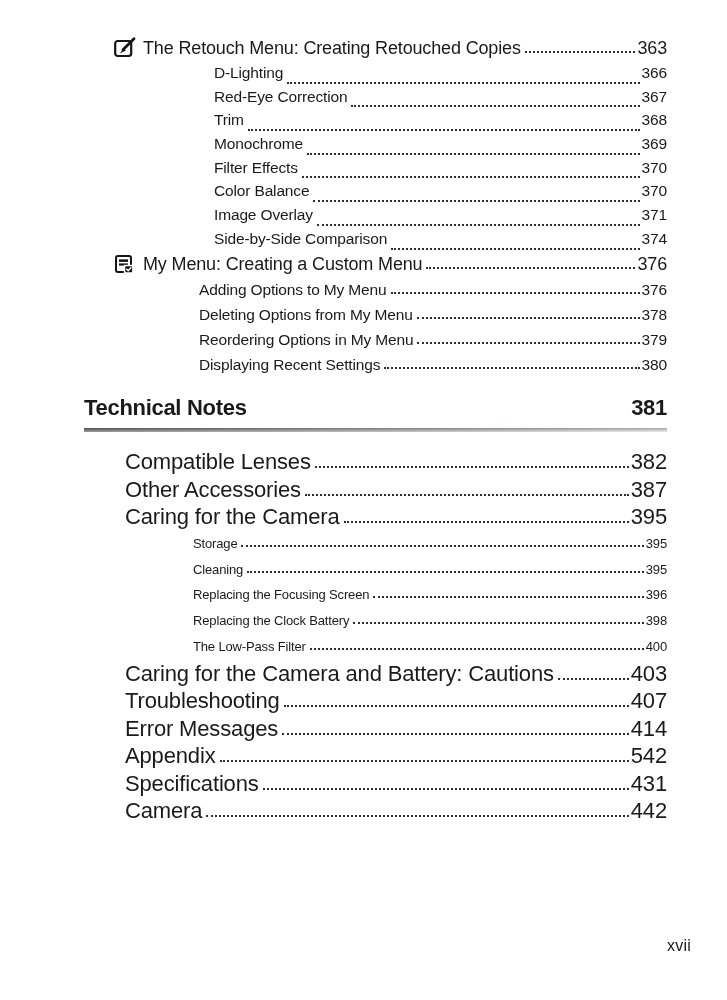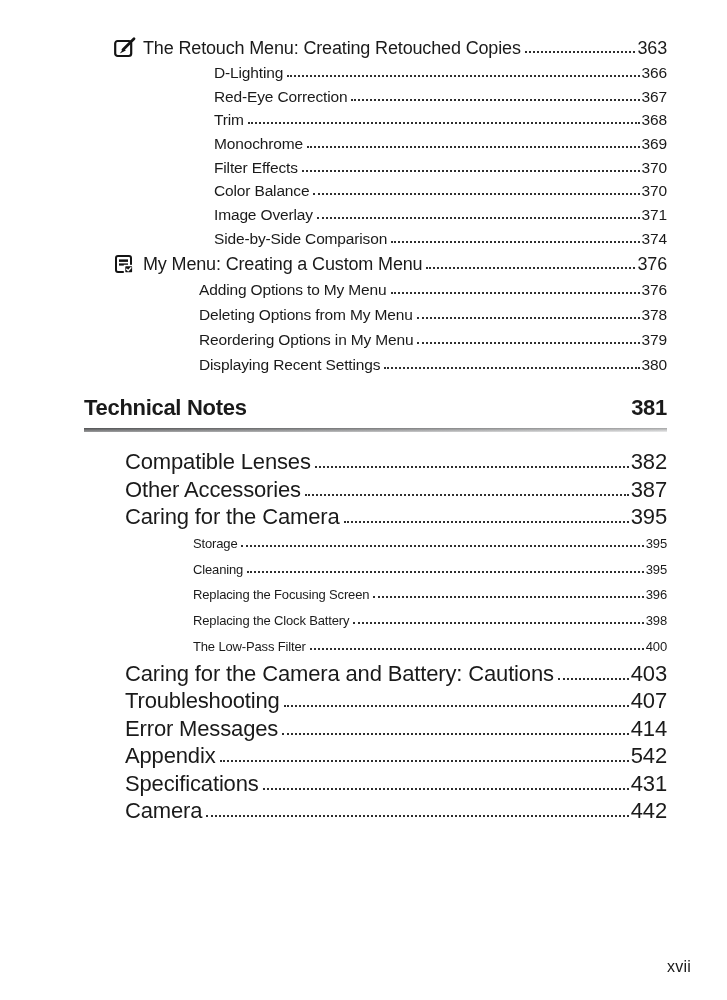--- a/index.html
+++ b/index.html
@@ -29,21 +29,21 @@
   .leader {
     flex: 1 1 auto;
     min-width: 12px;
     border-bottom: 2px dotted #2e2e2e;
     margin: 0 2px 0 4px;
     transform: translateY(-1px);
   }
 
   
   .menu-l1       { height: 26px;   line-height: 26px;   font-size: 18px;   padding-left: 29px; justify-content: flex-end; }
-  .menu-sub-deep { height: 23.7px; line-height: 23.7px; font-size: 15.5px; padding-left: 130px; }
+  .menu-sub-deep { height: 23.7px; line-height: 23.7px; font-size: 15.5px; padding-left: 130px; align-items: flex-end; }
   .menu-sub      { height: 25.2px; line-height: 25.2px; font-size: 15.5px; padding-left: 115px; }
   .main          { height: 27.5px; line-height: 27.5px; font-size: 22px;   padding-left: 41px; }
   .sub           { height: 25.8px; line-height: 25.8px; font-size: 13px; padding-left: 109px; }
 
   .icon {
     flex: 0 0 auto;
     width: 24px; height: 24px;
     align-self: center;
     margin-right: 6px;
   }
@@ -66,21 +66,21 @@
     height: 4px;
     background:
       linear-gradient(to bottom, rgba(0,0,0,0.28), rgba(255,255,255,0.30)),
       linear-gradient(to right, #6f7072, #e3e4e5);
   }
   #chapter-rows { margin-top: 16px; }
 
   
   .folio {
     position: absolute;
-    top: 958px;
+    top: 937px;
     right: 36px;
     font-size: 16px;
     letter-spacing: 0.2px;
   }
 </style>
 </head>
 <body>
 
 <div class="page">
   <main>

